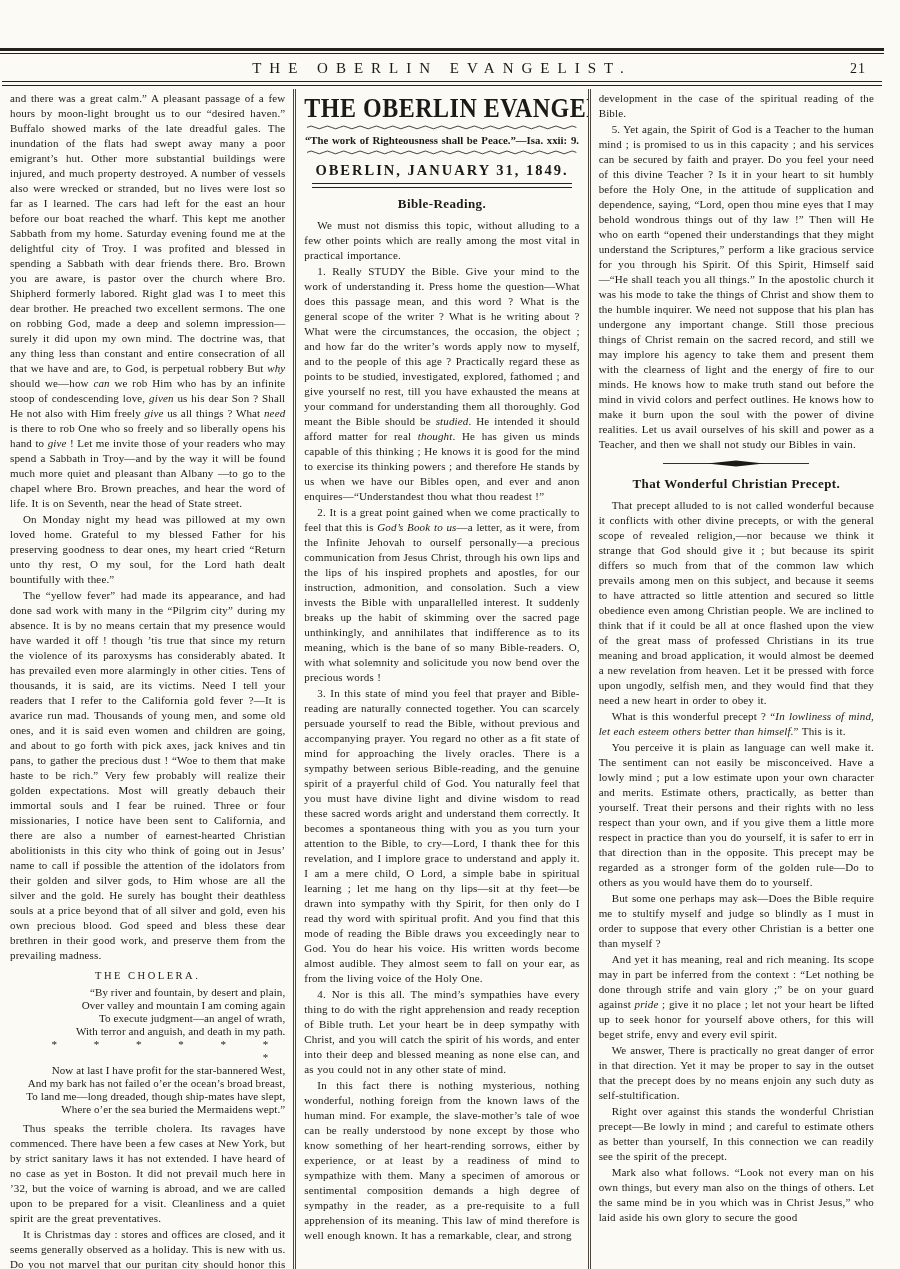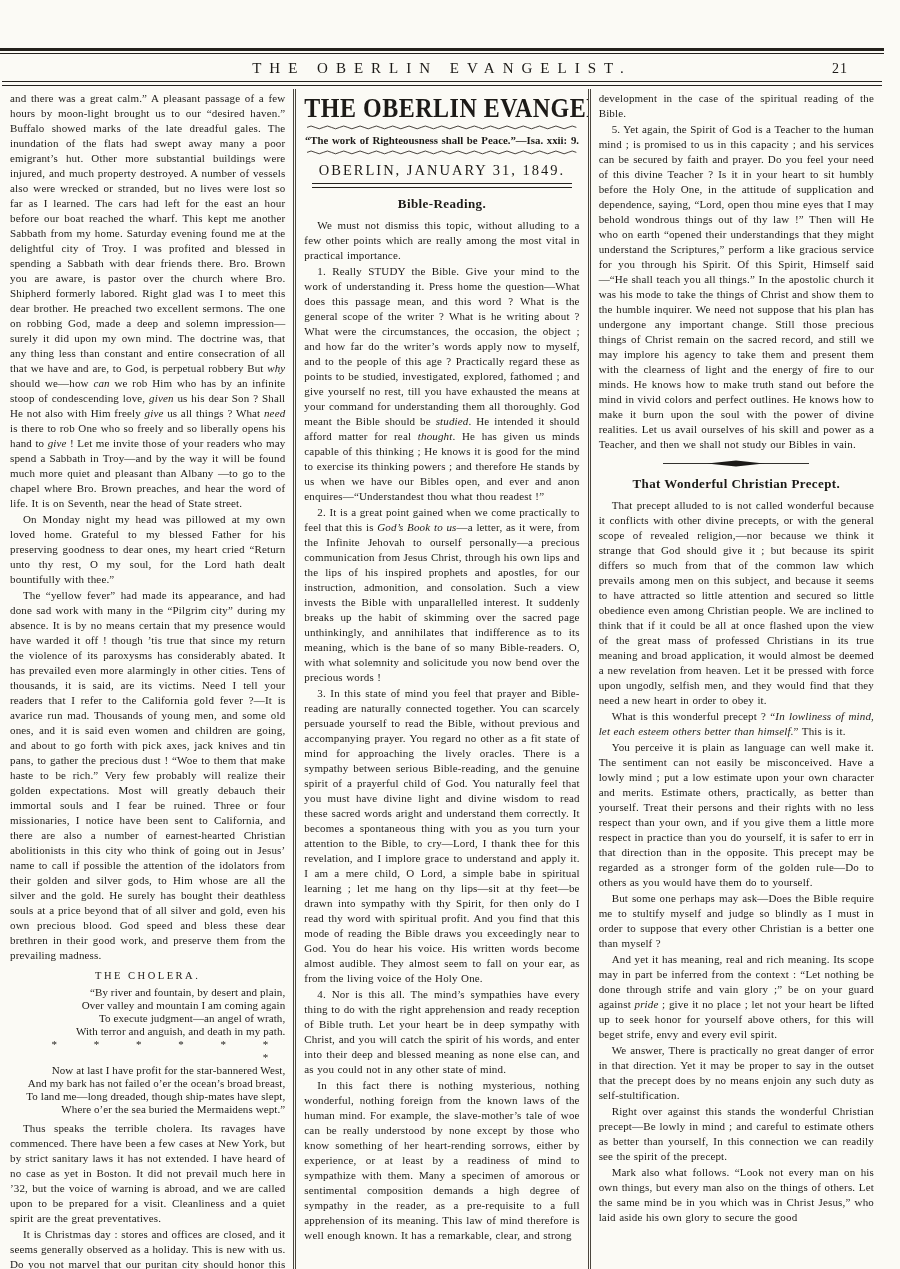--- a/index.html
+++ b/index.html
@@ -3,41 +3,41 @@
 <meta charset="utf-8">
 <style>
   :root{ --paper:#fbfaf5; --ink:#1c1a17; --rule:#24211c; }
   html,body{margin:0;padding:0;}
   body{width:900px;height:1269px;overflow:hidden;background:var(--paper);
        font-family:"Liberation Serif","DejaVu Serif",serif;color:var(--ink);}
   .page{width:884px;height:1269px;box-sizing:border-box;position:relative;margin-top:48px;}
   .topbar{border-top:3px solid var(--rule);border-bottom:1px solid var(--rule);height:2px;}
   .pagehead{position:relative;text-align:center;padding:5px 0 3px;}
   .ph-title{font-size:15px;letter-spacing:8px;white-space:nowrap;}
-  .ph-num{position:absolute;right:36px;top:7px;font-size:14px;letter-spacing:1px;}
+  .ph-num{position:absolute;right:18px;top:7px;font-size:14px;letter-spacing:1px;}
   .headrule{border-top:1px solid var(--rule);border-bottom:1px solid var(--rule);height:3px;margin:1px 2px 0;}
   .cols{display:flex;align-items:stretch;height:1226px;overflow:hidden;padding:3px 2px 0;}
   .col{flex:1 1 0;padding:2px 8px 0;box-sizing:border-box;min-width:0;overflow:hidden;}
   .col + .col{border-left:3px double #4a453d;}
   .para{font-size:11px;line-height:15px;text-align:justify;text-indent:13px;
         margin:0 0 1px;word-spacing:0.5px;letter-spacing:0.15px;}
   .no-indent{text-indent:0;}
   .h-article{font-size:13px;font-weight:700;text-align:center;margin:8px 0 6px;letter-spacing:0.4px;}
   .h-caps{font-size:10.5px;text-align:center;letter-spacing:2.5px;margin:7px 0 5px;}
   .h-fat{font-size:12px;font-weight:700;text-align:center;letter-spacing:0.8px;margin:6px 0 5px;font-style:italic;}
   .poem{margin:3px 0 5px 8px;text-align:right;}
   .poem-line{font-size:11px;line-height:13px;padding-left:14px;text-indent:-11px;letter-spacing:0.1px;}
   .stars{letter-spacing:17px;padding-left:26px;text-indent:0;}
   .sig{display:flex;justify-content:space-between;padding:1px 14px 0 40%;font-size:11.5px;}
   .divider{text-align:center;margin:7px 0 4px;line-height:0;}
   .mast-title{font-size:24px;font-weight:700;text-align:center;white-space:nowrap;
               margin:4px 0 2px;letter-spacing:0.5px;transform:scaleY(1.12);}
   .wavy{margin:2px 3px;line-height:0;}
   .motto{font-size:10.8px;font-weight:700;text-align:center;margin:3px 0;word-spacing:1px;}
-  .dateline{font-size:14.5px;font-weight:400;text-align:center;letter-spacing:2px;
+  .dateline{font-size:14.5px;font-weight:700;text-align:center;letter-spacing:2px;
             white-space:nowrap;margin:6px 0 4px;}
   .rule2{border-top:1px solid var(--rule);border-bottom:1px solid var(--rule);height:3px;margin:2px 8px 8px;}
   i{font-style:italic;}
 </style>
 </head>
 <body>
 
 <div class="page">
   <div class="topbar"></div>
   <div class="pagehead">

